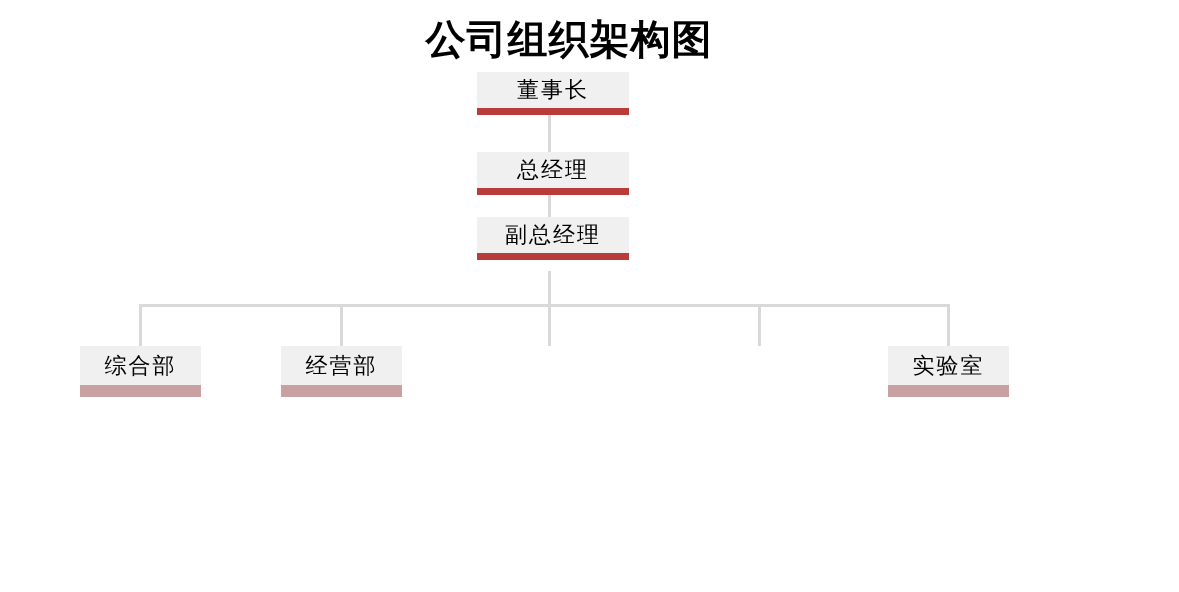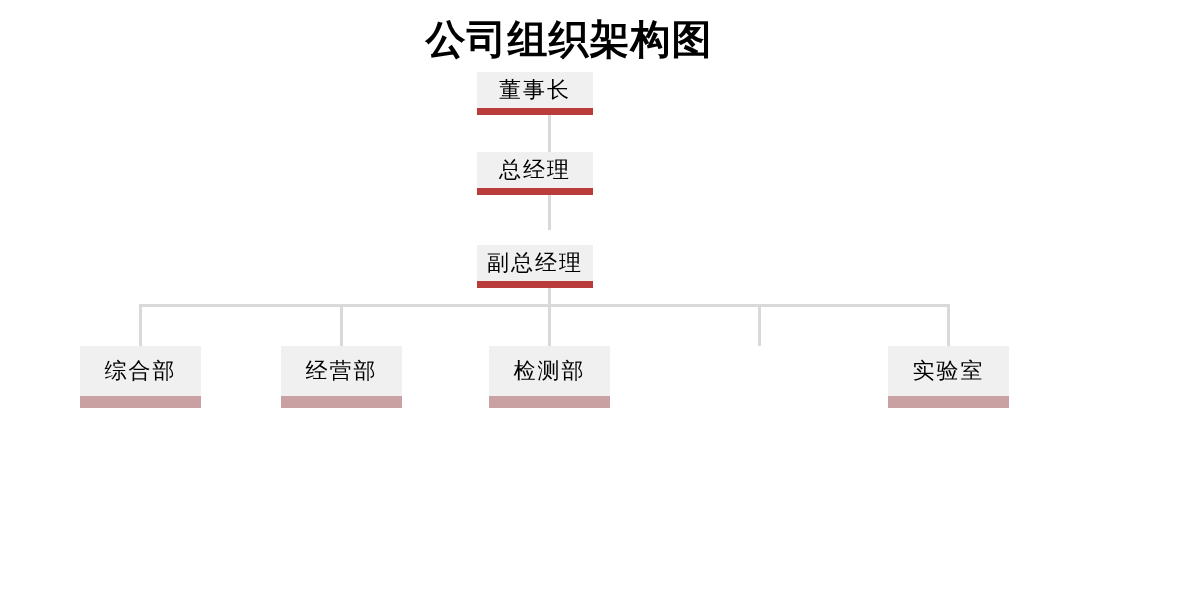--- a/index.html
+++ b/index.html
@@ -33,25 +33,25 @@
     background: var(--box-bg, #f1f0f0);
     display: flex;
     align-items: center;
     justify-content: center;
     font-size: 22px;
     letter-spacing: 2px;
     color: var(--text, #000000);
     white-space: nowrap;
   }
   .node .bar { width: 100%; }
-  .node.chain { width: 116px; left: 477px; }
+  .node.chain { width: 152px; left: 477px; }
   .node.chain .label { height: 36px; }
   .node.chain .bar { height: 7px; background: var(--chain-bar, #b93c3a); }
   .node.dept { width: 121px; top: 346px; }
-  .node.dept .label { height: 50px; }
+  .node.dept .label { height: 39px; }
   .node.dept .bar { height: 12px; background: var(--dept-bar, #c9a1a3); }
   .conn { position: absolute; background: var(--connector, #d9d9d9); }
   .conn.v { width: 3px; }
   .conn.h { height: 3px; }
 </style>
 </head>
 <body>
 
 <div class="canvas">
 
@@ -68,35 +68,31 @@
   <div class="conn v" style="left:947px; top:305px; height:41px;"></div>
 
   <div class="node chain" style="top:72px;">
     <div class="label">董事长</div>
     <div class="bar"></div>
   </div>
   <div class="node chain" style="top:152px;text-align:center;">
     <div class="label">总经理</div>
     <div class="bar"></div>
   </div>
-  <div class="node chain" style="top:245px;">
+  <div class="node chain" style="top:217px;">
     <div class="label">副总经理</div>
     <div class="bar"></div>
   </div>
 
   <div class="node dept" style="left:80px;">
     <div class="label">综合部</div>
     <div class="bar"></div>
   </div>
   <div class="node dept" style="left:281px;">
     <div class="label">经营部</div>
     <div class="bar"></div>
   </div>
-  <div class="node dept" style="left:489px;">
-    <div class="label">检测部</div>
-    <div class="bar"></div>
-  </div>
   <div class="node dept" style="left:888px;border-radius:13px;">
     <div class="label">实验室</div>
     <div class="bar"></div>
   </div>
 
 </div>
 
 </body></html>

